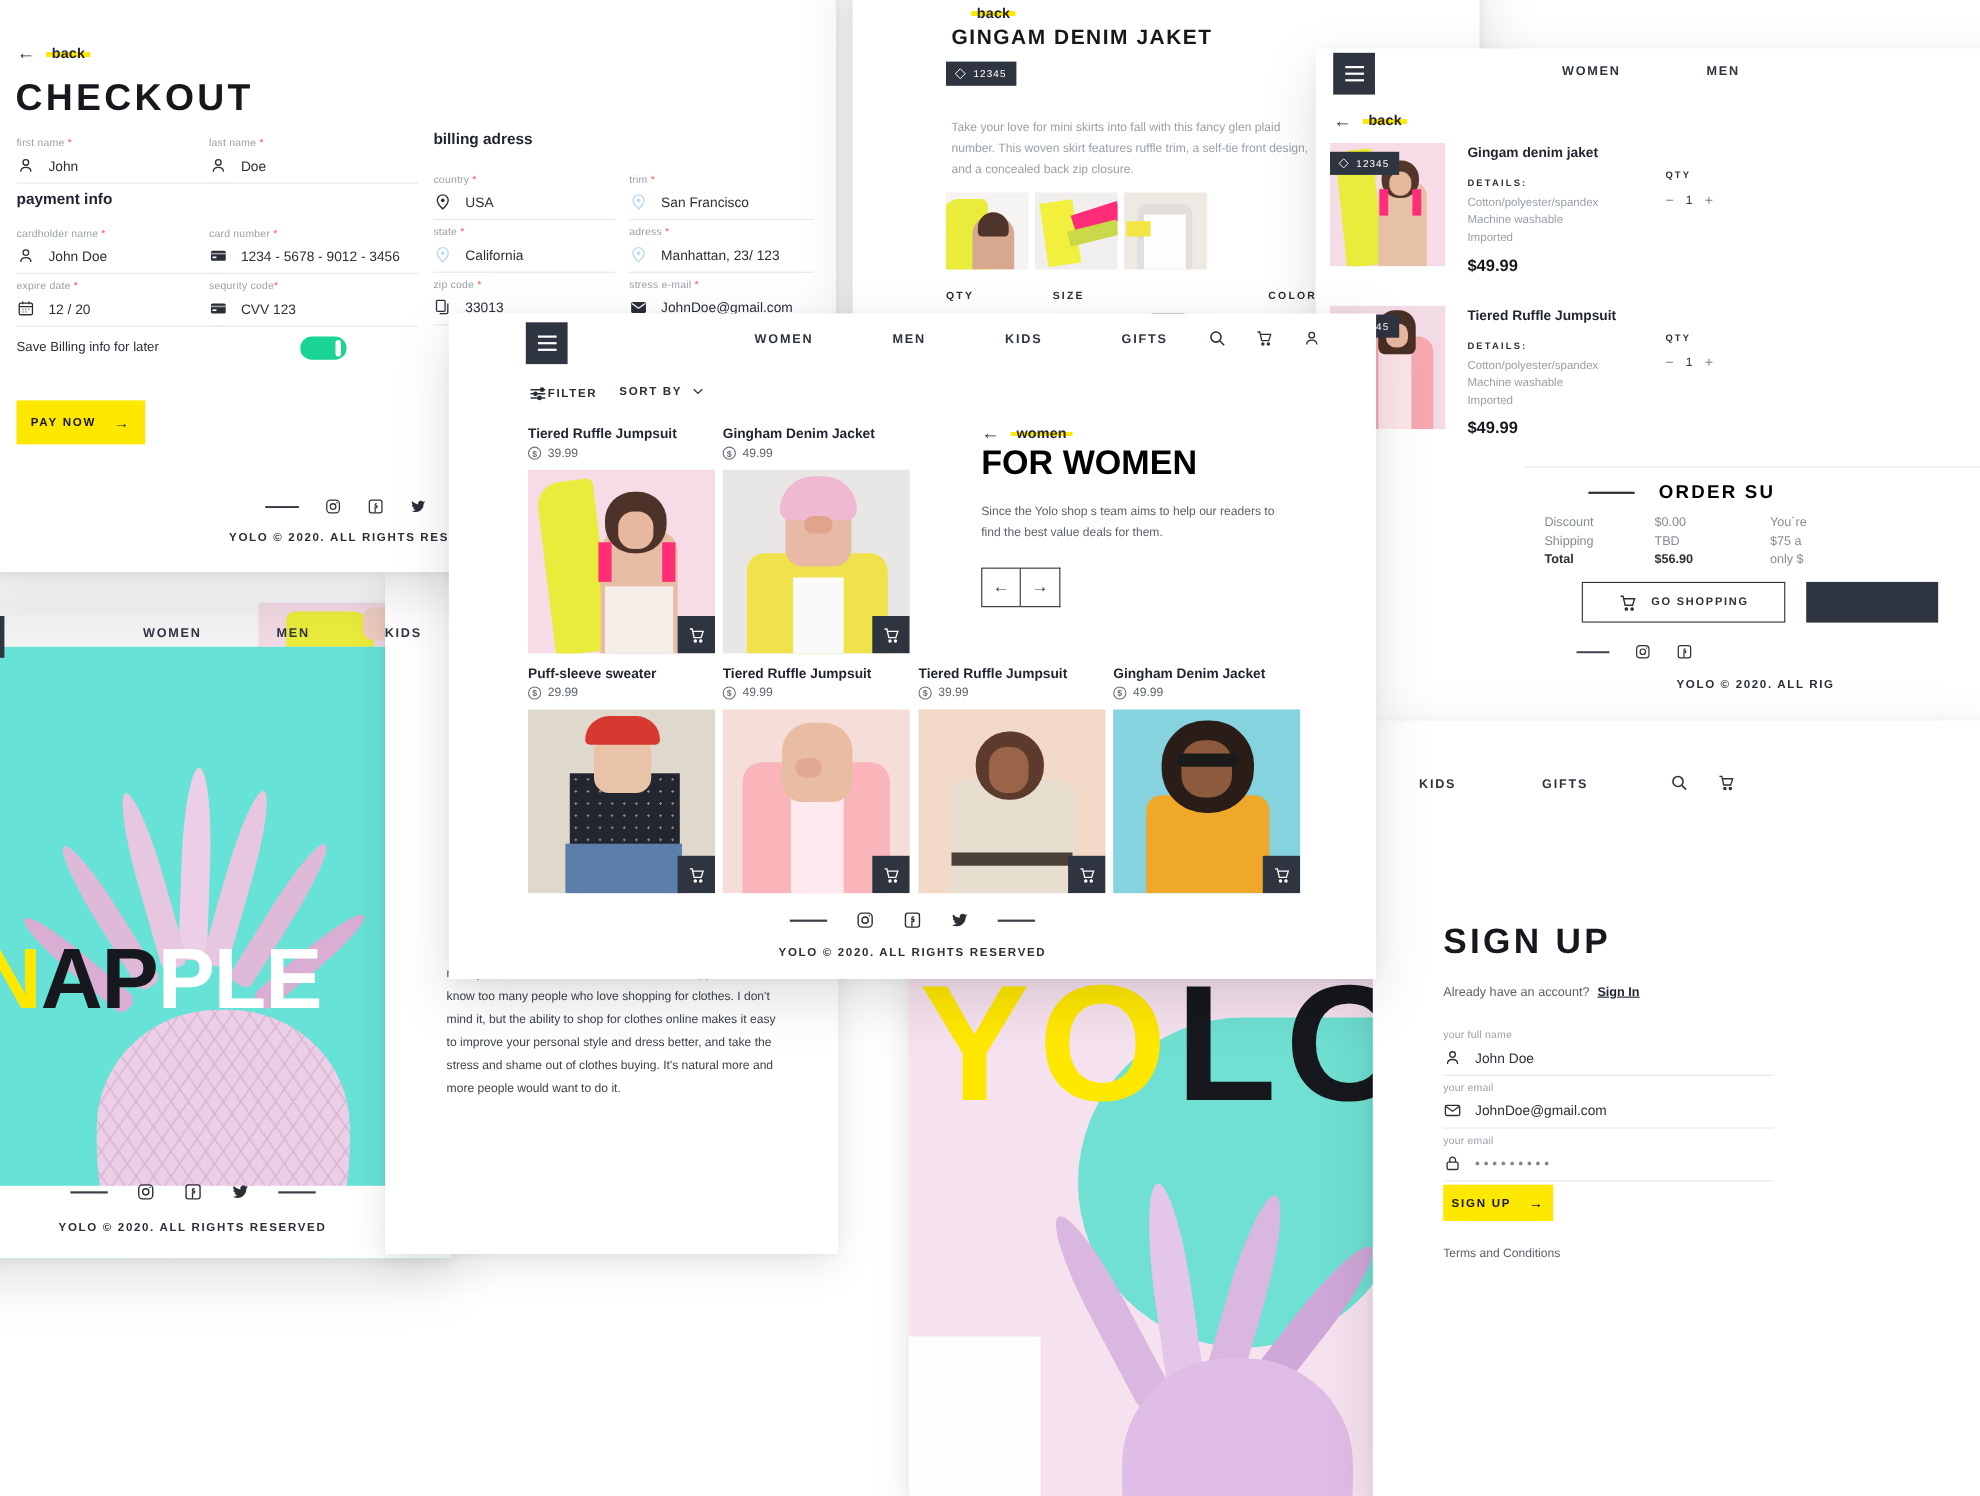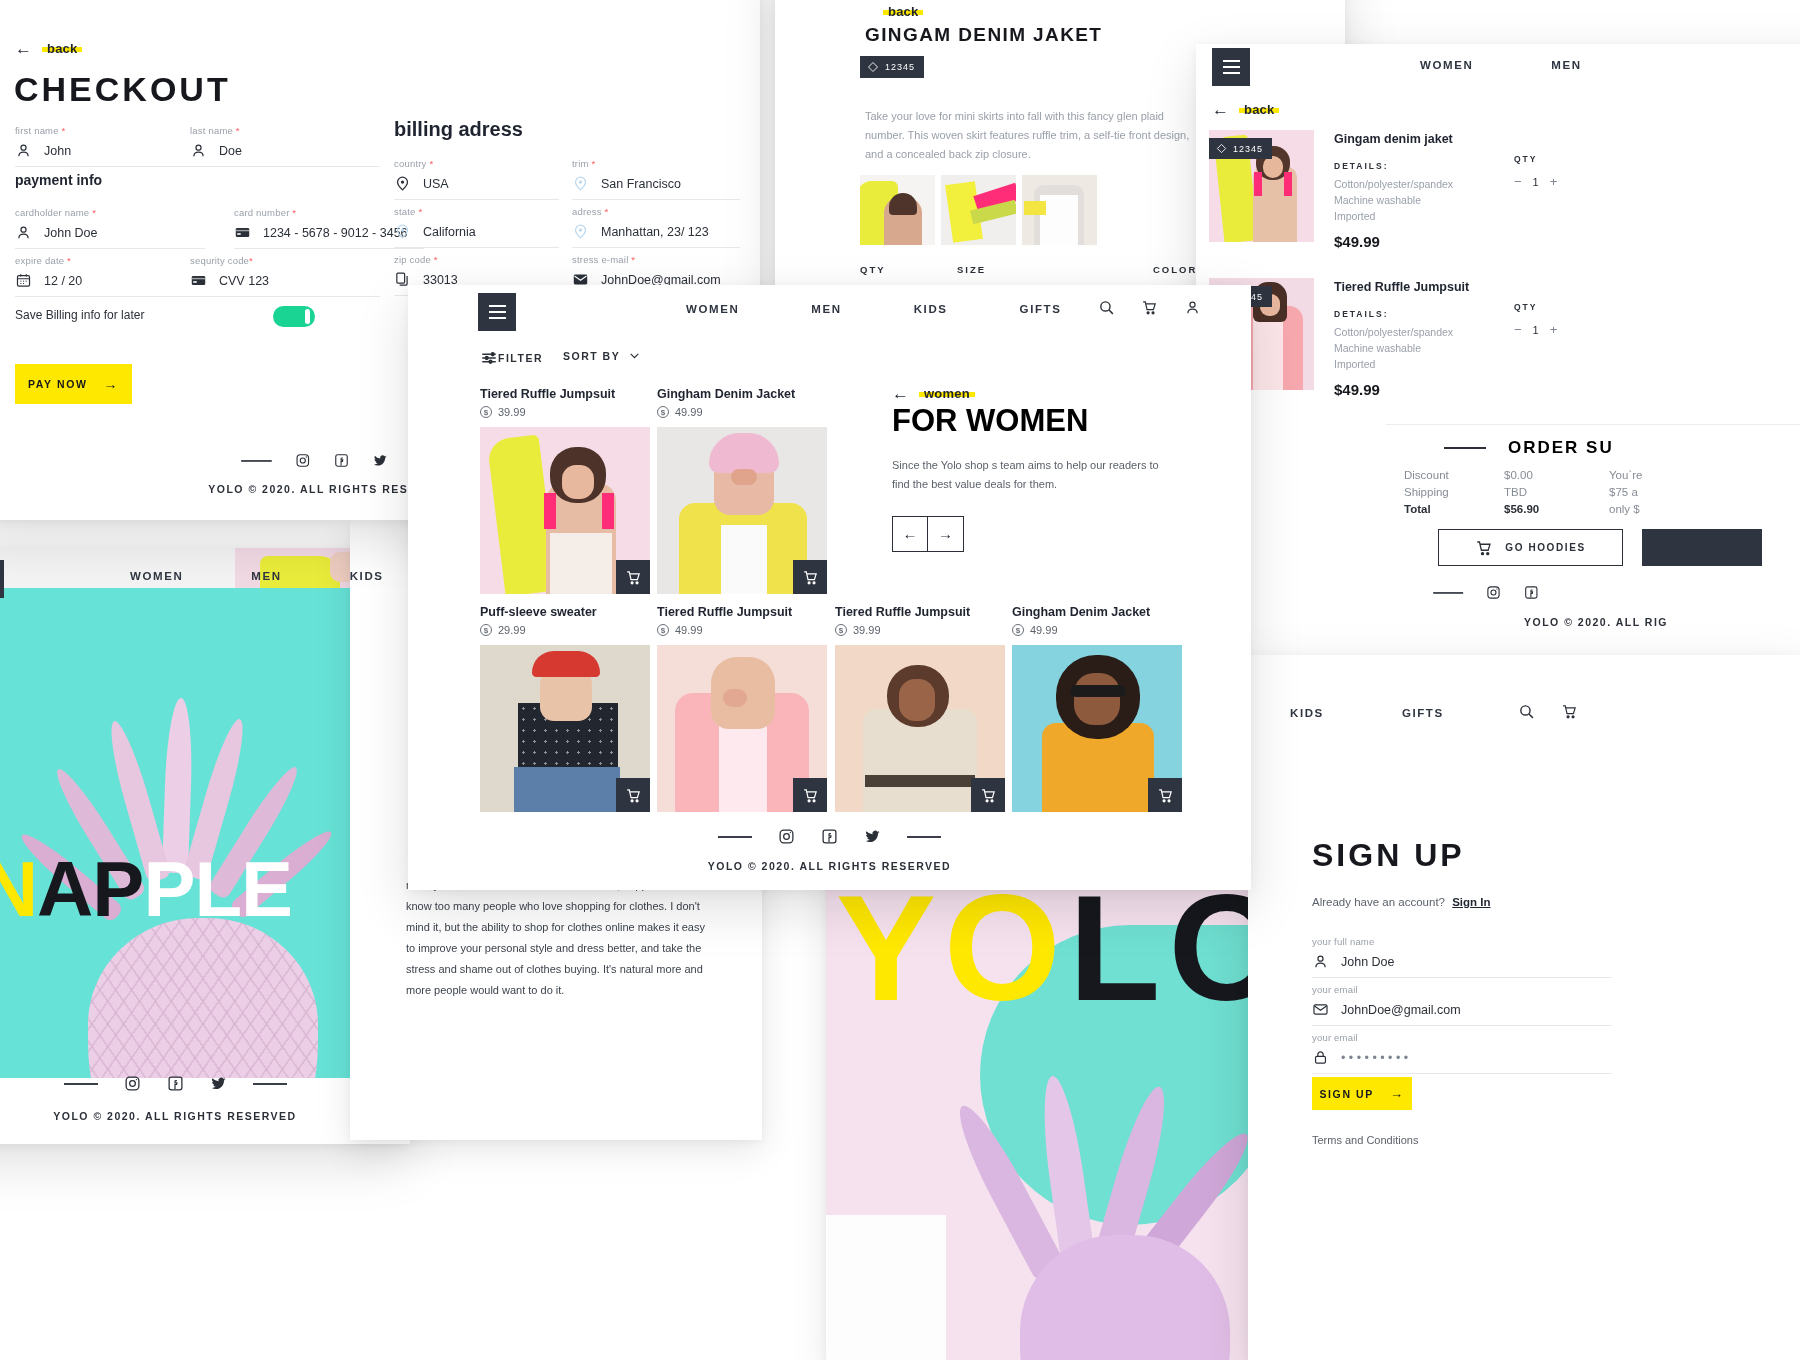--- a/index.html
+++ b/index.html
@@ -232,21 +232,21 @@
     <div style="position:absolute; left:45px; top:247px; width:190px;" class="fld">
       <div class="fld-label"><span>cardholder name</span><span class="req"> *</span></div>
       <div class="fld-row">
         <svg class="ficon" viewBox="0 0 24 24" fill="none" stroke="#2b3038" stroke-width="1.7">
             <circle cx="12" cy="8" r="3.6"></circle>
             <path d="M5.5 20c0-3.6 2.9-5.6 6.5-5.6s6.5 2 6.5 5.6"></path>
           </svg>
         <span class="fld-val">John Doe</span>
       </div>
     </div>
-    <div style="position:absolute; left:220px; top:247px; width:190px;margin-left:44px;" class="fld">
+    <div style="position:absolute; left:220px; top:247px; width:190px;" class="fld">
       <div class="fld-label"><span>card number</span><span class="req"> *</span></div>
       <div class="fld-row">
         <svg class="ficon" viewBox="0 0 24 24">
             <rect x="2.5" y="5.5" width="19" height="13" rx="2" fill="#2b3038"></rect>
             <rect x="4.5" y="13" width="5" height="2.2" fill="#fff"></rect>
             <rect x="2.5" y="8.3" width="19" height="2" fill="#fff" opacity=".55"></rect>
           </svg>
         <span class="fld-val">1234 - 5678 - 9012 - 3456</span>
       </div>
     </div>
@@ -276,21 +276,21 @@
     <div style="position:absolute; left:45px; top:348px; font-size:12px; color:#2b3038;">Save Billing info for later</div>
     <div style="position:absolute; left:303px; top:346px; width:42px; height:21px; border-radius:11px; background:#19d493;">
       <div style="position:absolute; right:5px; top:3px; width:5px; height:15px; border-radius:3px; background:#fff;"></div>
     </div>
 
     <button class="yellow-btn" style="position:absolute; left:45px; top:404px; width:117px; height:40px;">
       <span>PAY NOW</span>
       <span style="font-size:14px;">→</span>
     </button>
 
-    <div style="position:absolute; left:424px; top:158px; font-size:20px; font-weight:700; color:#1f2430;text-align:right;">billing adress</div>
+    <div style="position:absolute; left:424px; top:158px; font-size:14px; font-weight:700; color:#1f2430;text-align:right;">billing adress</div>
 
     <div style="position:absolute; left:424px; top:198px; width:165px;" class="fld">
       <div class="fld-label"><span>country</span><span class="req"> *</span></div>
       <div class="fld-row">
         <svg class="ficon" viewBox="0 0 24 24" fill="none" stroke="#2b3038" stroke-width="1.8">
             <path d="M12 21s7-6.2 7-11a7 7 0 1 0-14 0c0 4.8 7 11 7 11z"></path>
             <circle cx="12" cy="10" r="2.4" fill="#2b3038" stroke="none"></circle>
           </svg>
         <span class="fld-val">USA</span>
       </div>
@@ -542,21 +542,21 @@
         <span>only $</span>
       </div>
     </div>
     <div style="position:absolute; left:242px; top:485px; width:185px; height:37px; border:1.5px solid #2b3038;
                 display:flex; align-items:center; justify-content:center; gap:12px;">
       <svg width="18" height="18" viewBox="0 0 24 24" fill="none" stroke="#2b3038" stroke-width="1.7">
           <path d="M3 4h3l2.5 11h9L20 7H7"></path>
           <circle cx="10" cy="19.5" r="1.4" fill="#2b3038"></circle>
           <circle cx="17" cy="19.5" r="1.4" fill="#2b3038"></circle>
         </svg>
-      <span style="font-size:10px; font-weight:800; letter-spacing:1.6px; color:#2b3038;">GO HOODIES</span>
+      <span style="font-size:10px; font-weight:800; letter-spacing:1.6px; color:#2b3038;">GO SHOPPING</span>
     </div>
     <div style="position:absolute; left:446px; top:485px; width:120px; height:37px; background:#2e3440;"></div>
 
     <div class="footer-social" style="position:absolute; left:230px; top:540px; transform:scale(.88);">
       <span class="fs-line"></span>
       <svg class="ficon" viewBox="0 0 24 24" fill="none" stroke="#2b3038" stroke-width="1.8">
           <rect x="3" y="3" width="18" height="18" rx="5"></rect>
           <circle cx="12" cy="12" r="4"></circle>
           <circle cx="17.5" cy="6.5" r="1" fill="#2b3038" stroke="none"></circle>
         </svg>

